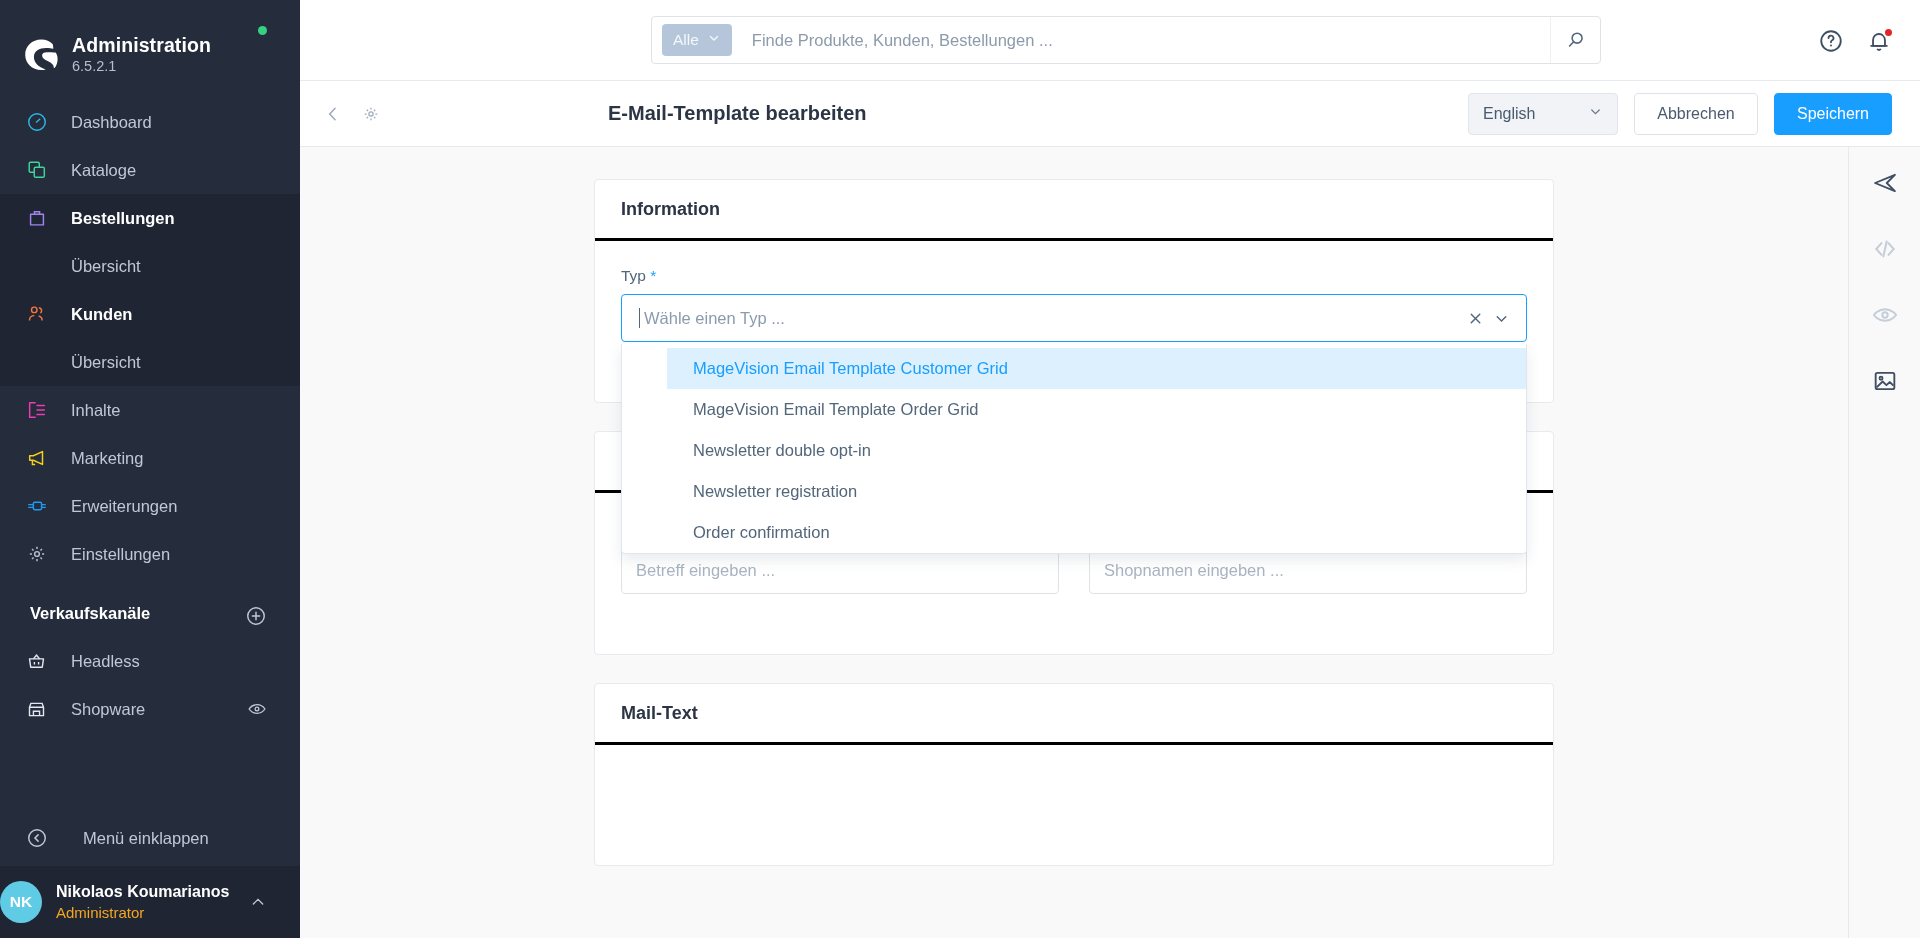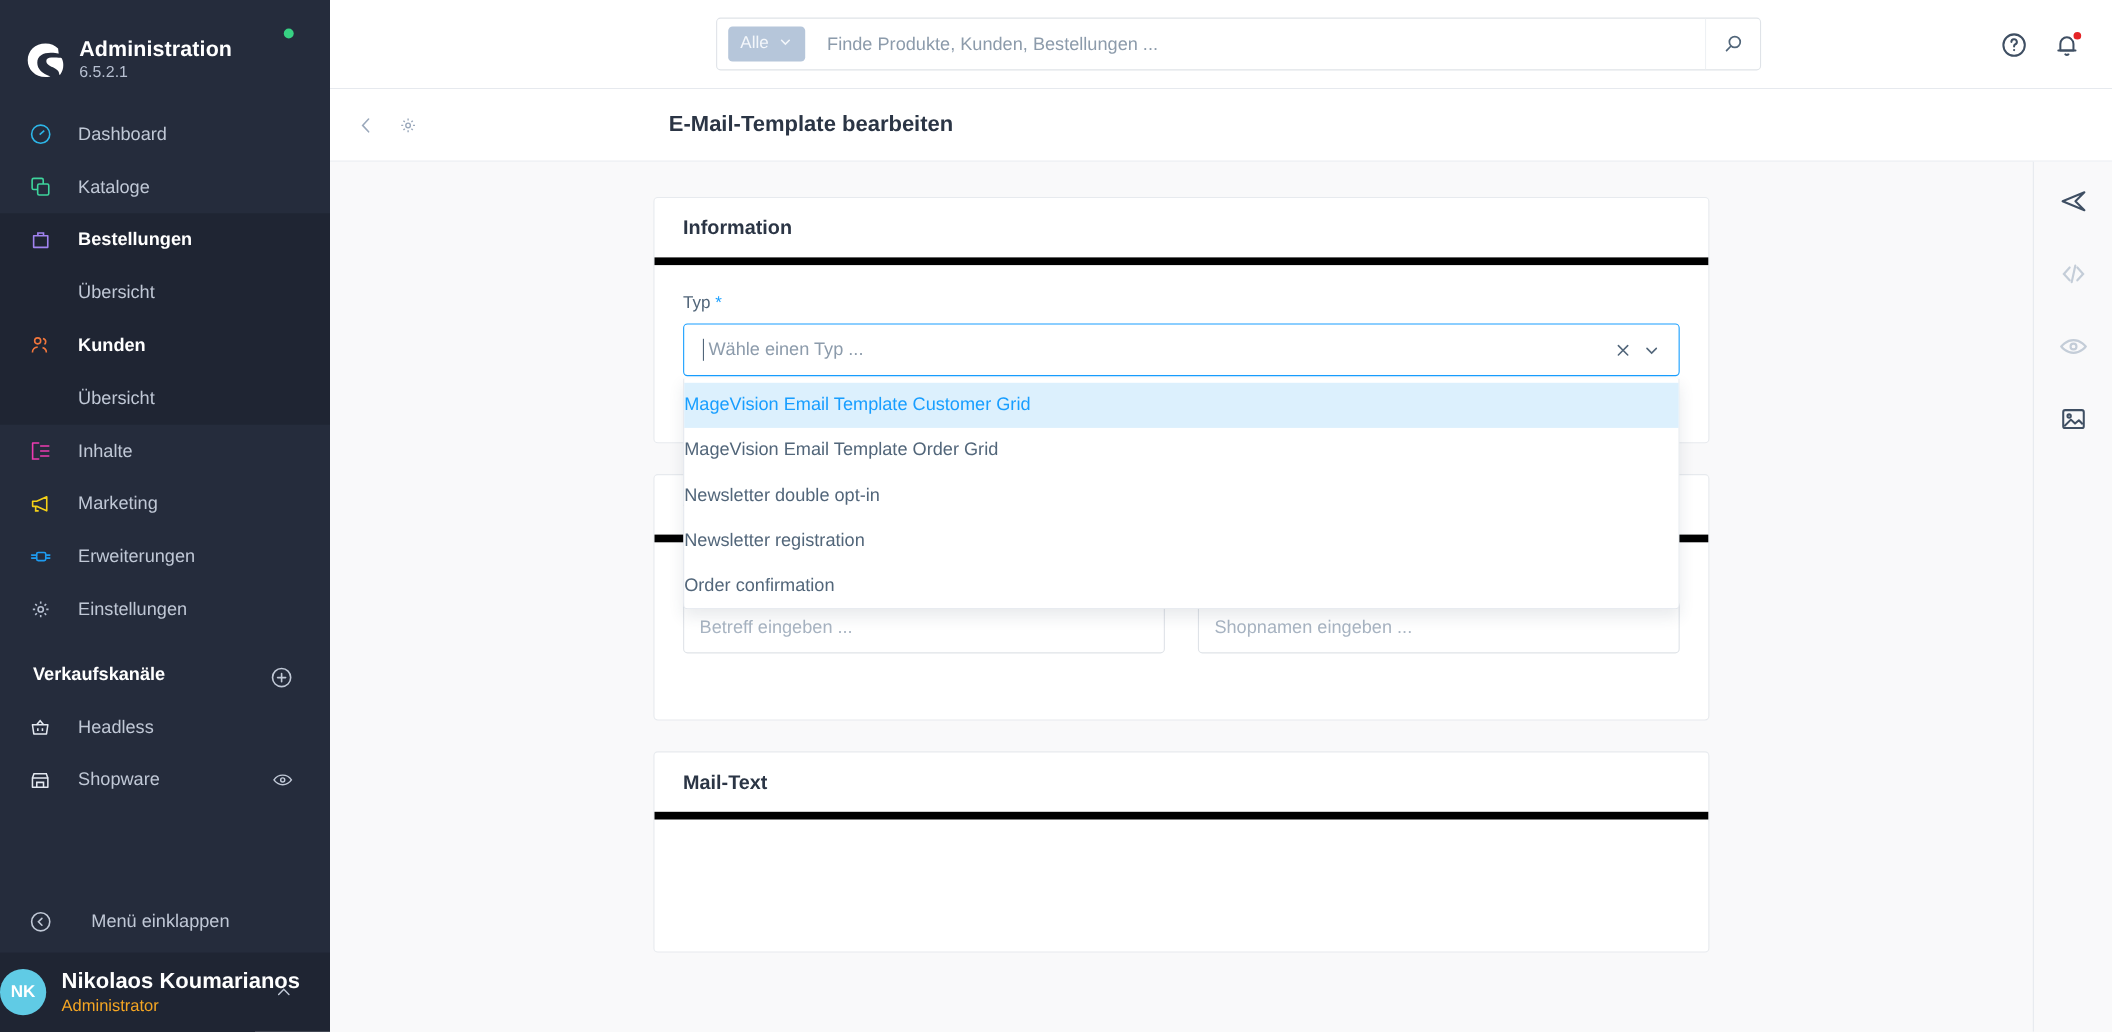--- a/index.html
+++ b/index.html
@@ -71,21 +71,21 @@
     display: flex; align-items: center; 
     position: relative; cursor: pointer;
   }
   .avatar {
     width: 42px; height: 42px; border-radius: 50%;
     background: #60cbe5; color: #fff;
     display: flex; align-items: center; justify-content: center;
     font-size: 15.5px; font-weight: bold; flex: 0 0 42px;
     margin-right: 14px;
   }
-  .user-name { color: #fff; font-size: 20px; font-weight: bold; line-height: 1.3; }
+  .user-name { color: #fff; font-size: 16px; font-weight: bold; line-height: 1.3; }
   .user-role { color: #f5a623; font-size: 15px; line-height: 1.3; }
   .user-chev { position: absolute; right: 34px; width: 16px; height: 16px; }
 
   
   #main { flex: 1; height: 938px; display: flex; flex-direction: column; min-width: 0; }
 
   
   #topbar {
     height: 81px; background: #fff;
     border-bottom: 1px solid #e6e9ee;
@@ -166,21 +166,21 @@
   }
   .card {
     width: 960px; margin: 0 auto 28px auto;
     background: #fff; border: 1px solid #e7eaee;
     border-radius: 4px;
   }
   .card-head {
     height: 61px; display: flex; align-items: center;
     padding-left: 26px;
     font-size: 18px; font-weight: bold; color: #2b3545;
-    border-bottom: 7px solid #000000;
+    border-bottom: 3px solid #000000;
   }
   .card-body { padding: 26px; position: relative; }
 
   .field-label { font-size: 15.5px; color: #52667a; margin-bottom: 9px; display: block; }
   .req { color: #189eff; }
 
   .select-box {
     height: 48px; border: 1px solid #189eff; border-radius: 4px;
     display: flex; align-items: center; padding: 0 12px 0 0;
     background: #fff; position: relative;
@@ -199,22 +199,23 @@
     background: #fff;
     border: 1px solid #e2e6ec;
     border-top: 0;
     border-radius: 0 0 4px 4px;
     box-shadow: 0 6px 14px rgba(40,55,75,.10);
     z-index: 40;
     padding: 4px 0 0 0;
   }
   .dd-item {
     height: 41px; display: flex; align-items: center;
-    font-size: 16.5px; color: #52667a;
+    padding-left: 26px; font-size: 16.5px; color: #52667a;
     cursor: pointer;
+    margin-left: 45px;
   }
   .dd-item.selected { background: #dcf0fd; color: #189eff; }
 
   .two-col { display: flex; gap: 30px; }
   .col { flex: 1; }
   .text-input {
     width: 100%; height: 48px;
     border: 1px solid #dfe3e8; border-radius: 4px;
     font-size: 16.5px; color: #52667a;
     padding: 0 14px; font-family: inherit; outline: 0;
@@ -456,20 +457,32 @@
         <path d="M14.5 5 8 12l6.5 7" stroke-linecap="round"></path>
       </svg>
     </span>
     <span class="sb-gear">
       <svg viewBox="0 0 24 24" width="20" height="20" fill="none" stroke="#9aa8bb" stroke-width="1.5">
         <circle cx="12" cy="12" r="2.5"></circle>
         <path d="M12 4.5v2.2M12 17.3v2.2M4.5 12h2.2M17.3 12h2.2M6.9 6.9l1.5 1.5M15.6 15.6l1.5 1.5M17.1 6.9l-1.5 1.5M8.4 15.6l-1.5 1.5"></path>
       </svg>
     </span>
     <span class="sb-title">E-Mail-Template bearbeiten</span>
+    <div class="sb-actions">
+      <div class="lang-select">
+        <span>English</span>
+        <span>
+          <svg viewBox="0 0 24 24" width="15" height="15" fill="none" stroke="#6b7c91" stroke-width="2">
+            <path d="M6 9.5l6 6 6-6" stroke-linecap="round"></path>
+          </svg>
+        </span>
+      </div>
+      <button class="btn btn-cancel">Abbrechen</button>
+      <button class="btn btn-save">Speichern</button>
+    </div>
   </div>
 
   <div id="content-area">
     <div id="content">
 
       <section class="card">
         <div class="card-head">Information</div>
         <div class="card-body" style="padding-bottom:60px">
           <label class="field-label">
             <span>Typ</span>

